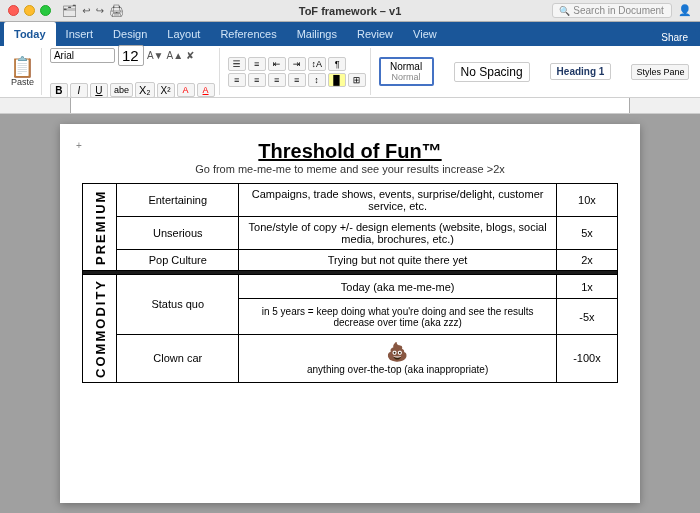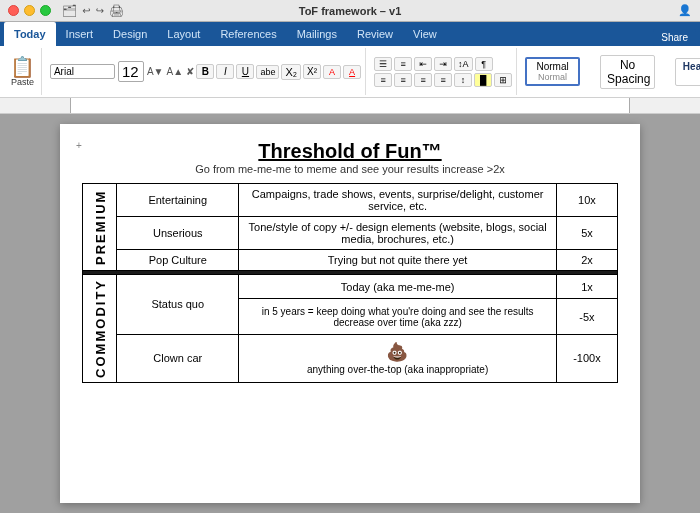--- a/index.html
+++ b/index.html
@@ -272,20 +272,24 @@
     <span class="traffic-light tl-red"></span>
     <span class="traffic-light tl-yellow"></span>
     <span class="traffic-light tl-green"></span>
     <span style="font-size:12px; color:#555; margin-left:6px;">🗂</span>
     <span style="font-size:10px; color:#555;">↩</span>
     <span style="font-size:10px; color:#555;">↪</span>
     <span style="font-size:12px; color:#555;">🖨</span>
   </div>
   <span class="title-bar-title">ToF framework – v1</span>
   <div class="title-bar-right">
+    <div class="search-bar-title">
+      <span style="font-size:9px; color:#888;">🔍</span>
+      <span style="font-size:10px; color:#888;">Search in Document</span>
+    </div>
     <span style="font-size:11px; color:#555;">👤</span>
   </div>
 </div>
 
 <div class="ribbon-tabs">
   <div class="ribbon-tab active">Today</div>
   <div class="ribbon-tab">Insert</div>
   <div class="ribbon-tab">Design</div>
   <div class="ribbon-tab">Layout</div>
   <div class="ribbon-tab">References</div>
@@ -295,21 +299,21 @@
   <div style="flex:1"></div>
   <button class="share-btn">Share</button>
 </div>
 
 <div class="ribbon-toolbar">
   <div class="paste-area">
     <span class="paste-icon">📋</span>
     <span class="paste-label">Paste</span>
   </div>
   <div class="ribbon-group">
-    <div style="display:flex;flex-direction:row;gap:2px;justify-content:center;">
+    <div style="display:flex;flex-direction:column;gap:16px;justify-content:center;">
       <div style="display:flex;align-items:center;gap:3px;">
         <input class="font-selector" type="text" style="font-size: 10px; border: 1px solid rgb(170, 170, 170); padding: 1px 3px; width: 65px;" value="Arial">
         <input class="font-size-selector" type="text" style="font-size: 15px; border: 1px solid rgb(170, 170, 170); padding: 1px 3px; width: 26px;" value="12">
         <span style="font-size:10px; color:#555;">A▼</span>
         <span style="font-size:10px; color:#555;">A▲</span>
         <span style="font-size:10px; color:#555;">✘</span>
       </div>
       <div class="formatting-row">
         <button class="ribbon-btn bold">B</button>
         <button class="ribbon-btn italic">I</button>

